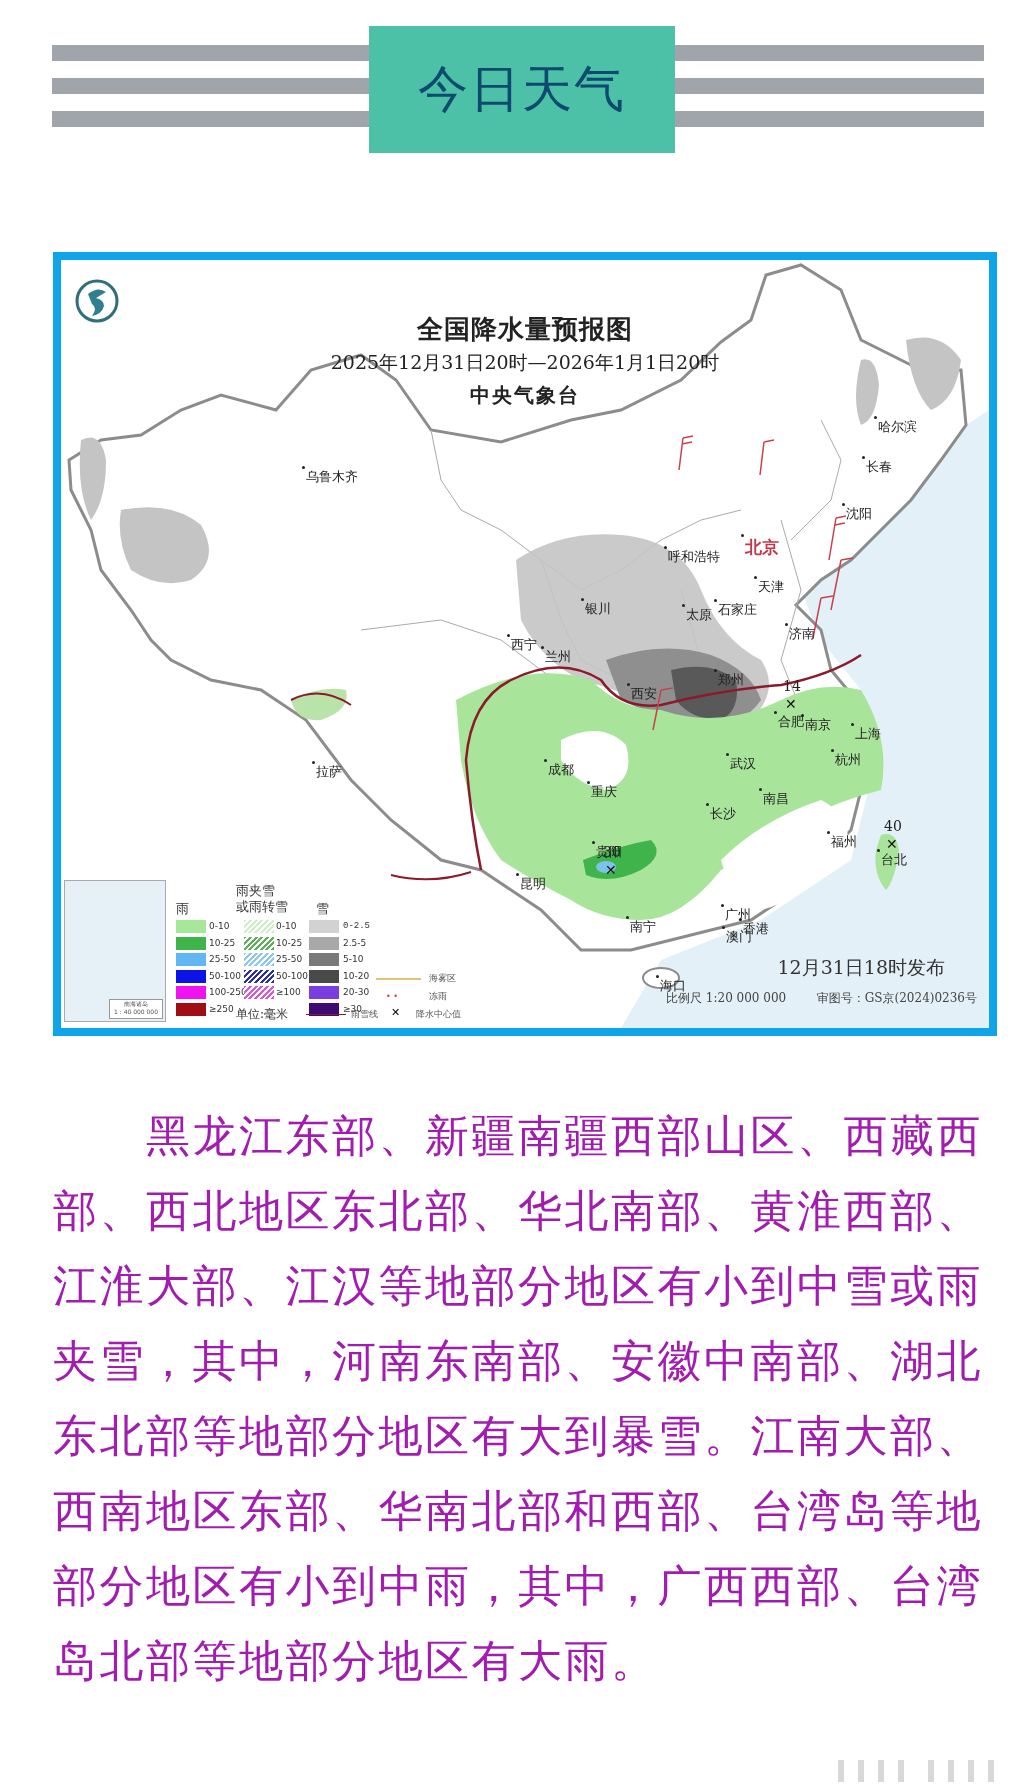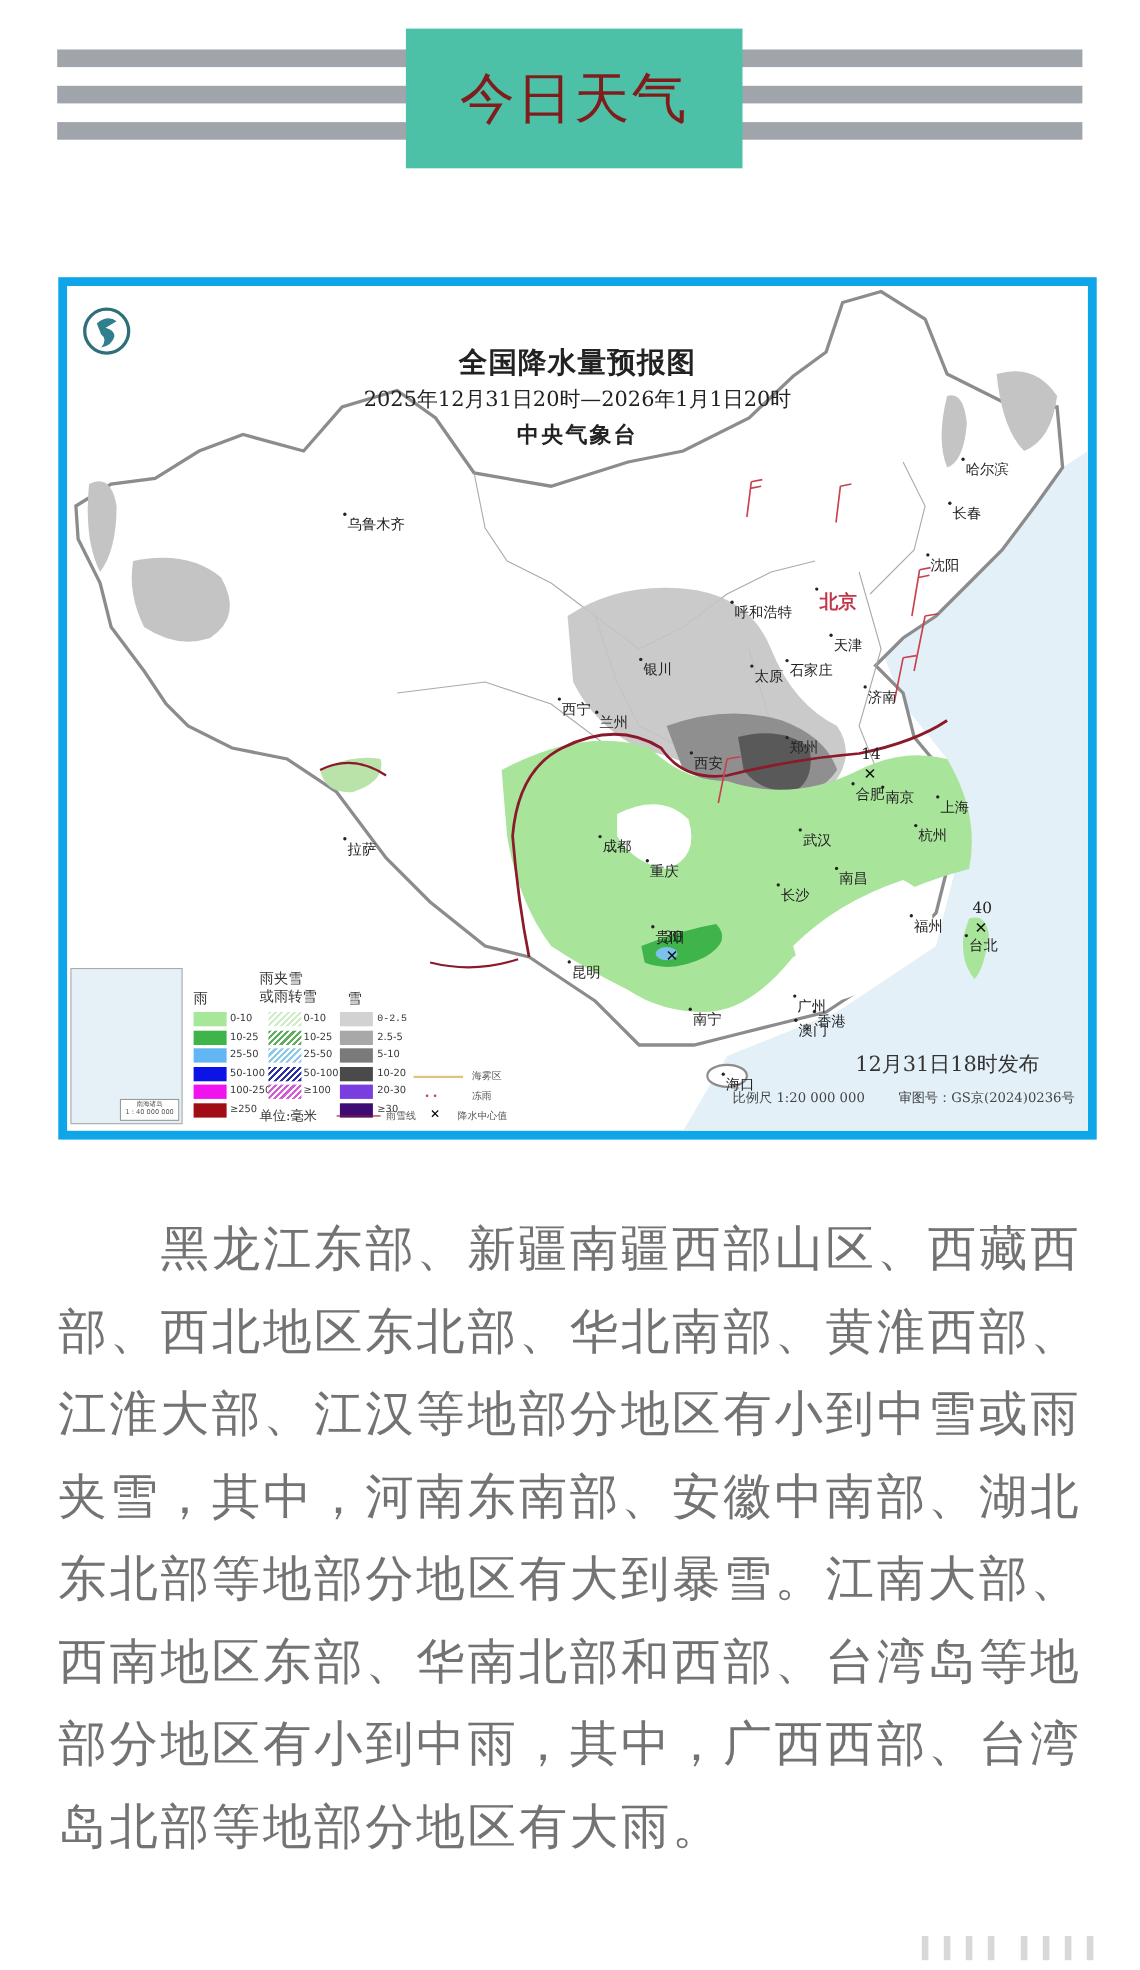--- a/index.html
+++ b/index.html
@@ -1,21 +1,21 @@
 <!DOCTYPE html>
 <html><head>
 <meta charset="utf-8">
 <style>
   html, body { margin: 0; padding: 0; background: #ffffff; }
   body { width: 1036px; height: 1791px; position: relative; overflow: hidden;
          font-family: "DejaVu Sans", sans-serif; }
   .stripe { position: absolute; left: 52px; width: 932px; height: 16px; background: #a0a4ab; }
   .title-box { position: absolute; left: 369px; top: 26px; width: 306px; height: 127px;
                background: #4cc1a8; display: flex; align-items: center; justify-content: center; }
-  .title-text { color: #7f1d1d; font-size: 50px; letter-spacing: 2px; font-family: "DejaVu Sans", sans-serif; }
+  .title-text { color: #0c4a6e; font-size: 50px; letter-spacing: 2px; font-family: "DejaVu Sans", sans-serif; }
 
   .map { position: absolute; left: 53px; top: 252px; width: 928px; height: 768px;
          border: 8px solid #0ea5e9; background: #ffffff; overflow: hidden; }
   .map svg.base { position: absolute; left: 0; top: 0; }
   .map-title { position: absolute; left: 0; width: 928px; text-align: center; color: #222;
                font-family: "DejaVu Serif", serif; }
   .mt1 { top: 52px; font-size: 26px; font-weight: bold; letter-spacing: 1px; }
   .mt2 { top: 90px; font-size: 19px; }
   .mt3 { top: 122px; font-size: 20px; font-weight: bold; font-family: "DejaVu Sans", sans-serif; letter-spacing: 2px;}
   .logo { position: absolute; left: 13px; top: 18px; width: 46px; height: 46px; }
@@ -38,21 +38,21 @@
   .unit { position: absolute; font-family: "DejaVu Serif", serif; font-size: 12px; color:#333; }
   .lg-line-label { position: absolute; font-size: 9px; color: #555; font-family: "DejaVu Serif", serif; }
   .issue { position: absolute; right: 44px; top: 695px; font-size: 19px; color: #333;
            font-family: "DejaVu Serif", serif; }
   .scale-text { position: absolute; left: 605px; top: 730px; font-size: 12px; color:#444;
                 font-family: "DejaVu Serif", serif; }
   .approval { position: absolute; right: 12px; top: 730px; font-size: 12px; color:#444;
               font-family: "DejaVu Serif", serif; }
 
   .article { position: absolute; left: 53px; top: 1098px; width: 932px;
-             font-size: 44px; line-height: 75px; letter-spacing: 2.5px; color: #737373;
+             font-size: 44px; line-height: 75px; letter-spacing: 2.5px; color: #a21caf;
              text-indent: 93px; font-family: "DejaVu Sans", sans-serif; margin: 0; }
   .footer-mark { position: absolute; left: 828px; top: 1755px; width: 190px; height: 30px; }
 </style>
 </head>
 <body>
 
 <div class="stripe" style="top:45px;"></div>
 <div class="stripe" style="top:78px;"></div>
 <div class="stripe" style="top:111px;"></div>
 <div class="title-box">
@@ -115,21 +115,21 @@
   <svg class="logo" viewBox="0 0 46 46">
     <circle cx="23" cy="23" r="20" fill="none" stroke="#2f6f7a" stroke-width="3"></circle>
     <path d="M14 16 Q24 8 32 14 L22 20 Q30 22 30 28 Q28 36 18 38 Q24 30 18 26 Z" fill="#2f7f8e"></path>
   </svg>
 
   <div class="map-title mt1">全国降水量预报图</div>
   <div class="map-title mt2">2025年12月31日20时—2026年1月1日20时</div>
   <div class="map-title mt3">中央气象台</div>
 
   <div id="city-layer">
-      <div class="city" style="left: 255px; top: 208px;">乌鲁木齐</div>
+      <div class="city" style="left: 245px; top: 208px;">乌鲁木齐</div>
       <div class="city" style="left: 255px; top: 503px;">拉萨</div>
       <div class="city" style="left: 450px; top: 376px;">西宁</div>
       <div class="city" style="left: 484px; top: 388px;">兰州</div>
       <div class="city" style="left: 524px; top: 340px;">银川</div>
       <div class="city" style="left: 607px; top: 288px;">呼和浩特</div>
       <div class="city capital" style="left: 684px; top: 276px;">北京</div>
       <div class="city" style="left: 697px; top: 318px;">天津</div>
       <div class="city" style="left: 657px; top: 341px;">石家庄</div>
       <div class="city" style="left: 625px; top: 346px;">太原</div>
       <div class="city" style="left: 700px; top: 365px; margin-left: 28px;">济南</div>

